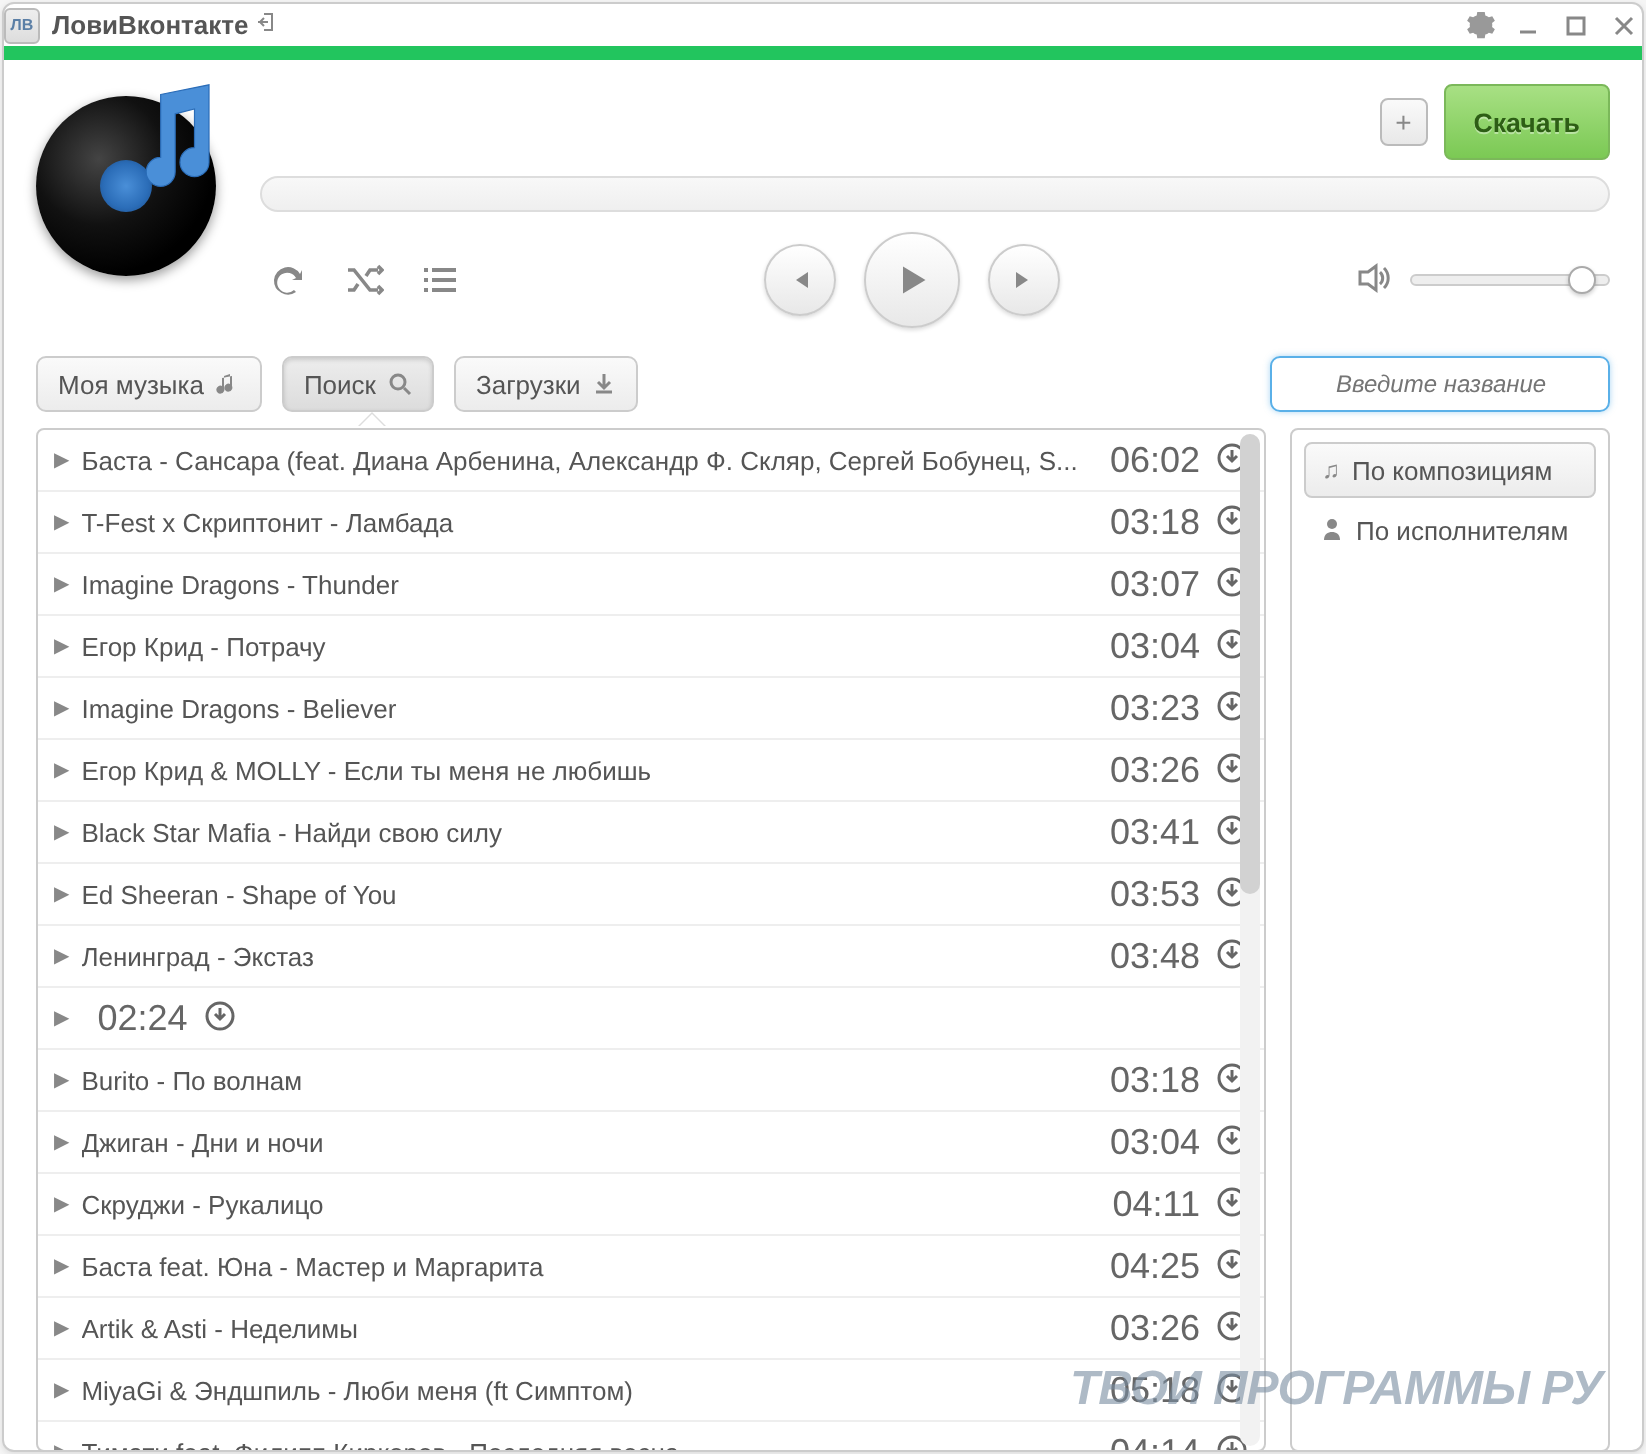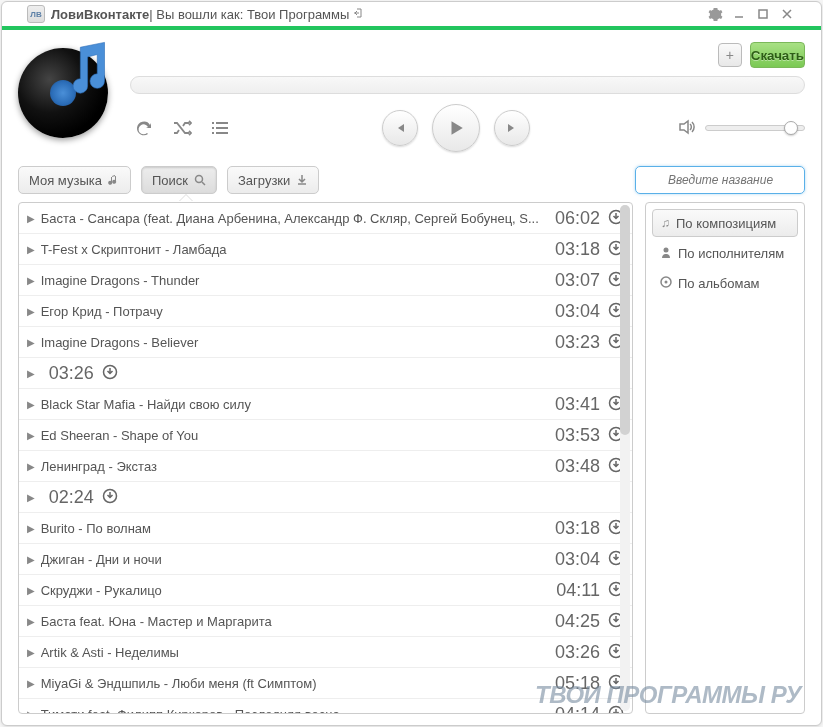--- a/index.html
+++ b/index.html
@@ -1,35 +1,35 @@
 <!DOCTYPE html>
 <html><head>
 <meta charset="utf-8">
 <style>
 * { box-sizing: border-box; margin: 0; padding: 0; }
 body { font-family: Arial, sans-serif; font-size: 13px; background: #f5f5f5; width: 823px; height: 727px; overflow: hidden; position: relative; }
 .window { background: #fff; border: 1px solid #ccc; border-radius: 6px; width: 821px; height: 725px; margin: 1px; box-shadow: 0 1px 3px rgba(0,0,0,0.1); }
-.titlebar { height: 28px; display: flex; align-items: center; padding: 0 25px; border-bottom: 4px solid #22c55e; justify-content: space-between; }
+.titlebar { height: 28px; display: flex; align-items: center; padding: 0 0; border-bottom: 7px solid #22c55e; justify-content: space-between; }
 .app-icon { width: 18px; height: 18px; background: linear-gradient(#eee,#ddd); border: 1px solid #bbb; border-radius: 3px; display: flex; align-items: center; justify-content: center; font-size: 8px; font-weight: bold; color: #5b7fa6; margin-right: 6px; }
 .app-title { font-weight: bold; color: #555; }
 .login-text { color: #555; }
 .login-icon { margin-left: 4px; color: #888; font-size: 11px; }
 .titlebar-spacer { flex: 1; }
 .titlebar-btn { width: 18px; height: 18px; display: flex; align-items: center; justify-content: center; color: #888; cursor: pointer; margin-left: 6px; }
 
 .header-area { padding: 12px 16px 8px; display: flex; align-items: flex-start; }
 .disc-art { width: 96px; height: 96px; position: relative; flex-shrink: 0; }
 .disc { width: 90px; height: 90px; border-radius: 50%; background: radial-gradient(circle at 35% 35%, #444 0%, #111 40%, #000 70%); position: absolute; bottom: 0; left: 0; box-shadow: 0 2px 6px rgba(0,0,0,0.4); }
 .disc::after { content: ''; position: absolute; top: 50%; left: 50%; width: 26px; height: 26px; margin: -13px 0 0 -13px; border-radius: 50%; background: radial-gradient(circle, #4a8fd8 0%, #2b6db8 60%, #1a4a85 100%); }
 .note { position: absolute; top: -2px; right: -2px; color: #4a8fd8; }
 
 .player-col { flex: 1; margin-left: 16px; display: flex; flex-direction: column; }
 .top-row { display: flex; justify-content: flex-end; align-items: center; margin-bottom: 8px; }
 .add-btn { width: 24px; height: 24px; border: 1px solid #bbb; border-radius: 4px; background: linear-gradient(#fafafa,#e8e8e8); color: #888; font-size: 14px; display: flex; align-items: center; justify-content: center; margin-right: 8px; cursor: pointer; }
-.download-main { height: 26px; padding: 0 0; border: 1px solid #7bb85a; border-radius: 4px; background: linear-gradient(#a8e084,#7bc954); color: #2d5e15; font-weight: bold; cursor: pointer; text-shadow: 0 1px 0 rgba(255,255,255,0.4); }
+.download-main { height: 38px; padding: 0 14px; border: 1px solid #7bb85a; border-radius: 4px; background: linear-gradient(#a8e084,#7bc954); color: #2d5e15; font-weight: bold; cursor: pointer; text-shadow: 0 1px 0 rgba(255,255,255,0.4); }
 
 .progress-track { height: 18px; border: 1px solid #ddd; border-radius: 10px; background: linear-gradient(#f8f8f8,#efefef); margin-bottom: 10px; }
 
 .controls-row { display: flex; align-items: center; }
 .ctrl-group-left { display: flex; gap: 10px; }
 .ctrl-btn { width: 28px; height: 28px; display: flex; align-items: center; justify-content: center; color: #777; cursor: pointer; }
 .ctrl-center { flex: 1; display: flex; justify-content: center; gap: 14px; align-items: center; }
 .round-btn { width: 36px; height: 36px; border-radius: 50%; border: 1px solid #ccc; background: linear-gradient(#fff,#e8e8e8); display: flex; align-items: center; justify-content: center; color: #777; cursor: pointer; box-shadow: 0 1px 2px rgba(0,0,0,0.15); }
 .play-btn { width: 48px; height: 48px; }
 .ctrl-right { display: flex; align-items: center; gap: 8px; }
@@ -66,23 +66,20 @@
 .watermark { position: absolute; bottom: 18px; right: 22px; font-size: 24px; font-weight: bold; font-style: italic; color: rgba(120,140,160,0.6); pointer-events: none; letter-spacing: -0.5px; }
 </style>
 </head>
 <body>
 
 <div class="window">
 
   <div class="titlebar">
     <div class="app-icon">ЛВ</div>
     <span class="app-title">ЛовиВконтакте</span>
-    <span class="login-text">
-      <span>| Вы вошли как: </span><span>Твои Программы</span>
-    </span>
     <span class="login-icon">
       <svg width="10" height="10" viewBox="0 0 10 10">
           <path d="M4 1h4v8H4M1 5h5M4 3l-2 2 2 2" stroke="#888" fill="none" stroke-width="1"></path>
         </svg>
     </span>
     <div class="titlebar-spacer"></div>
     <div class="titlebar-btn">
       <svg width="15" height="15" viewBox="0 0 16 16">
           <path d="M8 5a3 3 0 100 6 3 3 0 000-6zm6 3c0-.4 0-.8-.1-1.1l1.5-1.2-1.4-2.4-1.8.6c-.6-.5-1.2-.8-1.9-1L10 1H6l-.3 1.9c-.7.2-1.3.5-1.9 1l-1.8-.6L.6 5.7l1.5 1.2C2 7.2 2 7.6 2 8s0 .8.1 1.1L.6 10.3l1.4 2.4 1.8-.6c.6.5 1.2.8 1.9 1L6 15h4l.3-1.9c.7-.2 1.3-.5 1.9-1l1.8.6 1.4-2.4-1.5-1.2c.1-.3.1-.7.1-1.1z" fill="#999"></path>
         </svg>
@@ -247,20 +244,21 @@
           <span class="track-play">▶</span>
           <span class="track-title">Imagine Dragons - Believer</span>
           <span class="track-dur">03:23</span>
           <span class="track-dl"><svg width="16" height="16" viewBox="0 0 16 16">
               <circle cx="8" cy="8" r="6.5" stroke="#666" fill="none" stroke-width="1.5"></circle>
               <path d="M8 4v5M5.5 7L8 9.5 10.5 7" stroke="#666" fill="none" stroke-width="1.5"></path>
             </svg></span>
         </div>
         <div class="track-row">
           <span class="track-play">▶</span>
+          <span class="track-title">Егор Крид &amp; MOLLY - Если ты меня не любишь</span>
           <span class="track-dur">03:26</span>
           <span class="track-dl"><svg width="16" height="16" viewBox="0 0 16 16">
               <circle cx="8" cy="8" r="6.5" stroke="#666" fill="none" stroke-width="1.5"></circle>
               <path d="M8 4v5M5.5 7L8 9.5 10.5 7" stroke="#666" fill="none" stroke-width="1.5"></path>
             </svg></span>
         </div>
         <div class="track-row">
           <span class="track-play">▶</span>
           <span class="track-title">Black Star Mafia - Найди свою силу</span>
           <span class="track-dur">03:41</span>
@@ -369,27 +367,18 @@
       </div>
       <div class="filter-btn">
         <span class="filter-icon">
           <svg width="12" height="12" viewBox="0 0 12 12">
               <circle cx="6" cy="4" r="2.5" fill="#888"></circle>
               <path d="M2 12c0-3 2-4 4-4s4 1 4 4" fill="#888"></path>
             </svg>
         </span>
         <span>По исполнителям</span>
       </div>
-      <div class="filter-btn">
-        <span class="filter-icon">
-          <svg width="12" height="12" viewBox="0 0 12 12">
-              <circle cx="6" cy="6" r="5" stroke="#888" fill="none" stroke-width="1.5"></circle>
-              <circle cx="6" cy="6" r="1.5" fill="#888"></circle>
-            </svg>
-        </span>
-        <span>По альбомам</span>
-      </div>
     </div>
   </div>
 
 </div>
 
 <div class="watermark">ТВОИ ПРОГРАММЫ РУ</div>
 
 </body></html>

